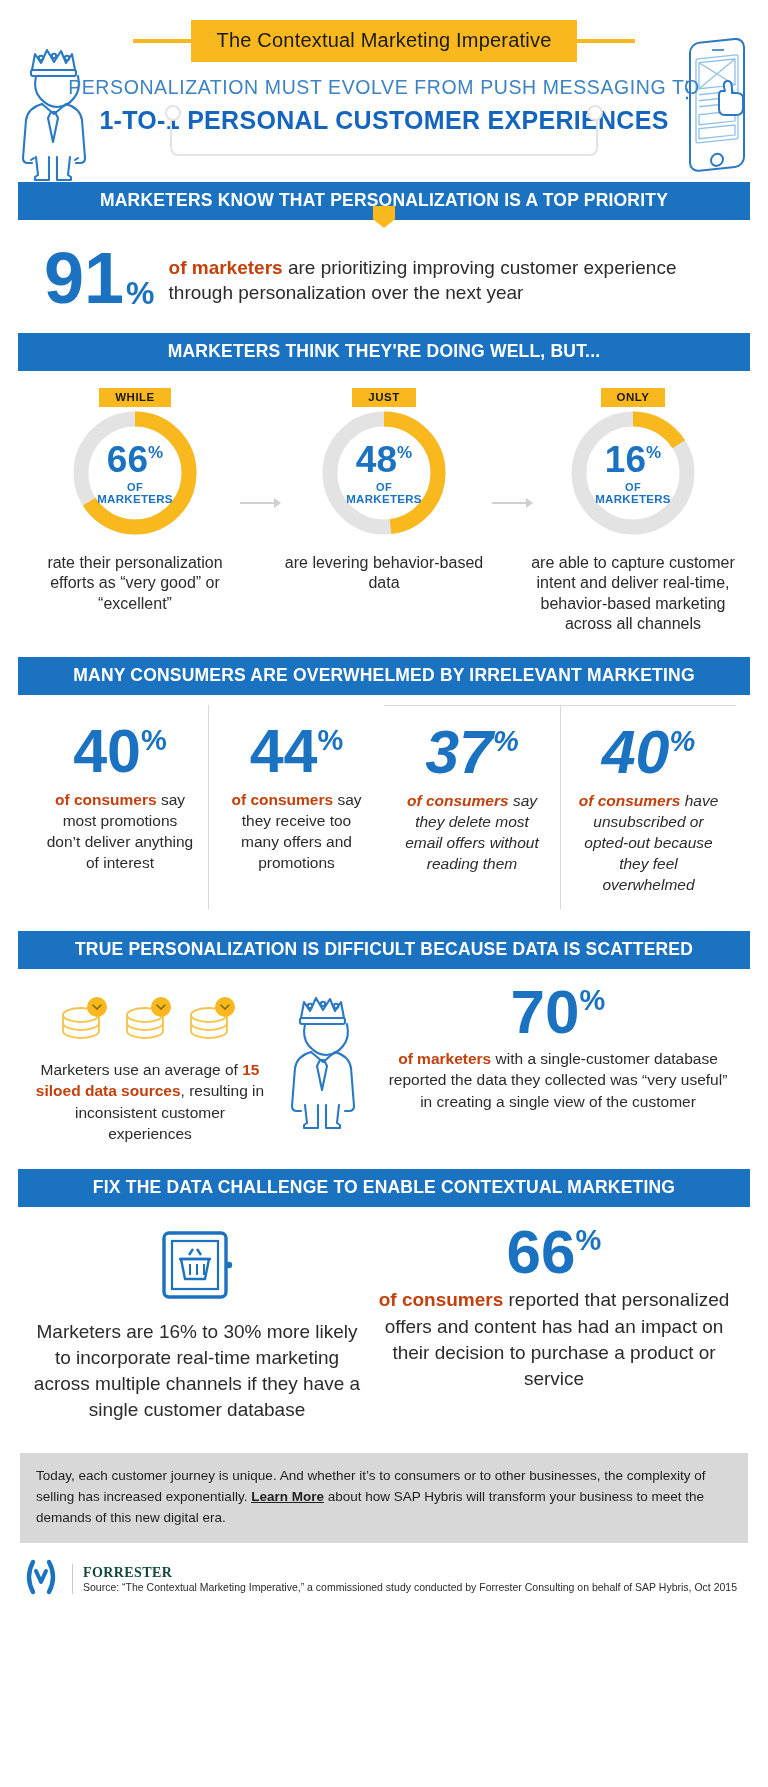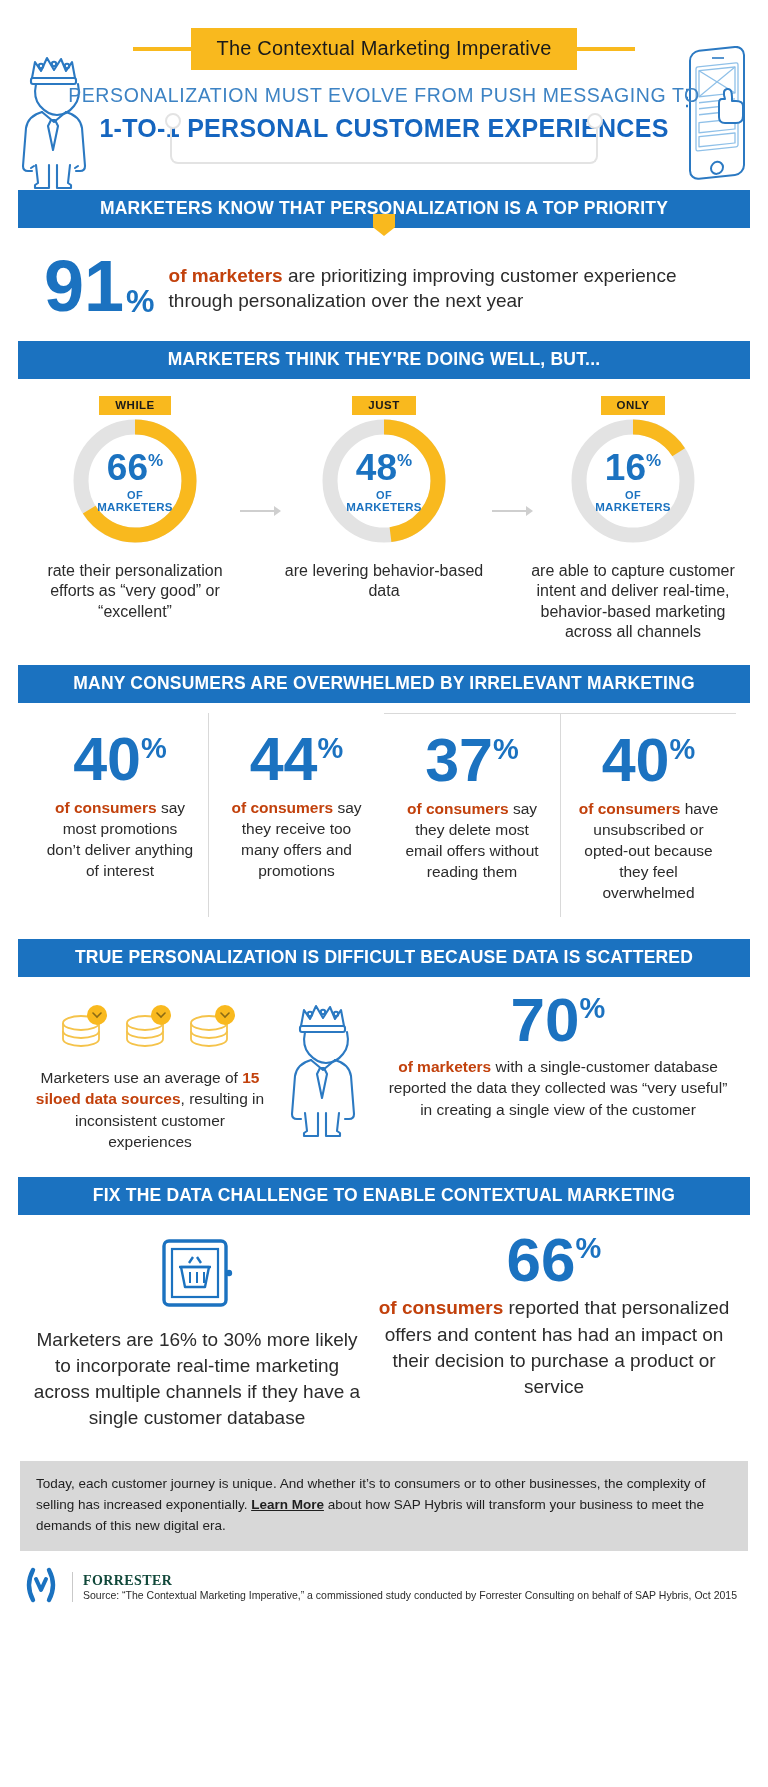--- a/index.html
+++ b/index.html
@@ -3,21 +3,21 @@
 <meta charset="utf-8">
 <style>
   * { box-sizing: border-box; margin: 0; padding: 0; }
   html, body {
     width: 768px;
     background: #ffffff;
     font-family: "Liberation Sans", sans-serif;
   }
   body { width: 768px; height: 1787px; position: relative; overflow: hidden; }
 
-  .page { width: 768px; height: 1787px; position: relative; background: #fff; padding: 8px 18px; }
+  .page { width: 768px; height: 1787px; position: relative; background: #fff; padding: 0 18px; }
 
   
   .header { position: relative; height: 182px; padding-top: 20px; }
   .title-row { display: flex; align-items: center; justify-content: center; gap: 0; }
   .title-rule { height: 4px; background: #f9b91e; flex: 0 0 58px; }
   .title-pill {
     background: #f9b91e; color: #1a1a1a; font-size: 20px; font-weight: 400;
     letter-spacing: 0.2px; padding: 9px 26px 10px; white-space: nowrap;
     font-family: "Liberation Sans", sans-serif;
   }
@@ -88,21 +88,21 @@
   .donut-of2 { color: #1b72c0; font-size: 11.5px; font-weight: bold; letter-spacing: .3px; }
   .donut-cap { font-size: 16px; color: #2b2b2b; line-height: 1.28; margin-top: 14px; }
   .arrow-mid { position: absolute; top: 126px; width: 42px; height: 12px; }
   .arrow-mid.a1 { left: 222px; }
   .arrow-mid.a2 { left: 474px; }
 
   
   .grid2 { display: grid; grid-template-columns: 1fr 1fr 1fr 1fr; padding: 10px 14px 4px; }
   .cell { padding: 18px 14px 14px; text-align: center; position: relative; }
   .cell.bl { border-left: 1px solid #d9d9d9; }
-  .cell.bt { border-top: 1px solid #d9d9d9; }
+  .cell.bt { border-top: 1px solid #d9d9d9; font-style: italic; }
   .bignum {
     color: #1b72c0; font-size: 61px; font-weight: bold; line-height: 0.95;
     display: inline-flex; align-items: flex-start; justify-content: center;
   }
   .bignum .pct { font-size: 29px; margin-top: 4px; }
   .cell-cap { font-size: 15.5px; color: #2b2b2b; line-height: 1.36; margin-top: 8px; }
 
   
   .scatter { display: flex; align-items: flex-start; padding: 14px 16px 8px; gap: 8px; }
   .sc-left { width: 232px; text-align: center; }

